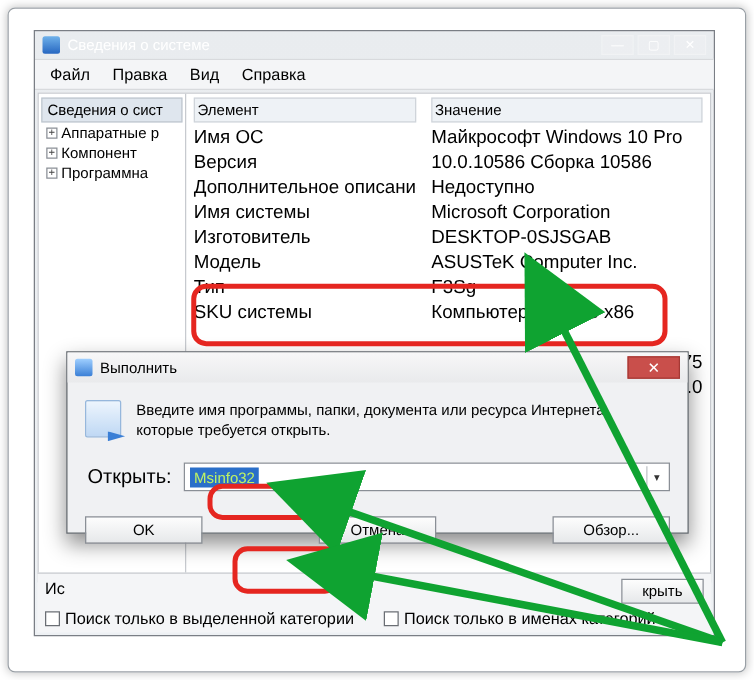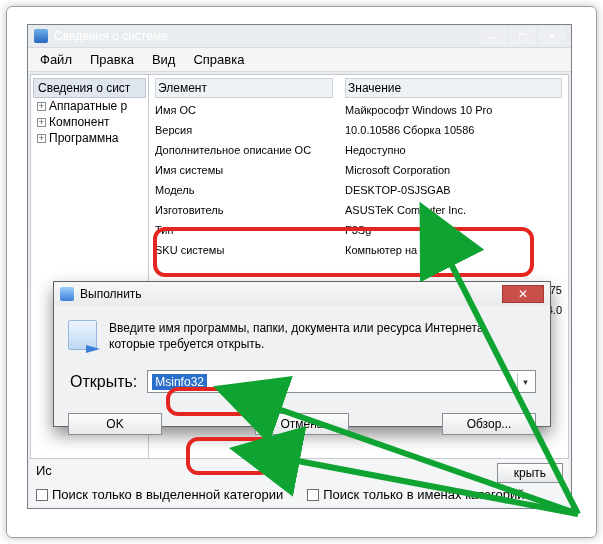--- a/index.html
+++ b/index.html
@@ -94,21 +94,21 @@
   }
   .details-panel { flex: 1; display: flex; }
   .details-col { padding: 3px 6px; }
   .hdr-cell {
     background: #eef2f6;
     border: 1px solid #cfd4da;
     padding: 2px 2px;
     font-size: 12px;
     margin-bottom: 2px;
   }
-  .row { height: 20px; line-height: 20px; font-size: 11px; white-space: nowrap; overflow: hidden; }
+  .row { height: 20px; line-height: 20px; font-size: 15px; white-space: nowrap; overflow: hidden; }
   .col-label { width: 190px; }
   .col-value { flex: 1; }
   .highlight-box {
     position: absolute;
     border: 4px solid #e52620;
     border-radius: 12px;
     pointer-events: none;
   }
   .hl-model { left: 153px; top: 227px; width: 381px; height: 50px; }
   .hl-input { left: 166px; top: 387px; width: 86px; height: 29px; }
@@ -184,21 +184,21 @@
     flex: 1;
     height: 23px;
     border: 1px solid #8a8f96;
     background: #fff;
     padding: 0 4px;
     display: flex; align-items: center;
     position: relative;
   }
   .run-input .sel {
     background: #2a6fc9;
-    color: #ffffff;
+    color: #bef264;
     padding: 1px 3px;
     font-size: 12px;
   }
   .run-input .dd {
     position: absolute; right: 2px; top: 2px;
     width: 16px; height: 17px;
     border-left: 1px solid #c0c3c8;
     display: flex; align-items: center; justify-content: center;
     font-size: 9px; color: #333;
   }
@@ -246,22 +246,22 @@
           <span>Программна</span>
         </div>
     </div>
     <div class="details-panel">
       <div class="details-col col-label">
         <div class="hdr-cell">Элемент</div>
         <div class="row">Имя ОС</div>
         <div class="row">Версия</div>
         <div class="row">Дополнительное описание ОС</div>
         <div class="row">Имя системы</div>
+        <div class="row">Изготовитель</div>
         <div class="row">Модель</div>
-        <div class="row">Изготовитель</div>
         <div class="row">Тип</div>
         <div class="row">SKU системы</div>
       </div>
       <div class="details-col col-value">
         <div class="hdr-cell">Значение</div>
         <div class="row">Майкрософт Windows 10 Pro</div>
         <div class="row">10.0.10586 Сборка 10586</div>
         <div class="row">Недоступно</div>
         <div class="row">Microsoft Corporation</div>
         <div class="row">DESKTOP-0SJSGAB</div>

